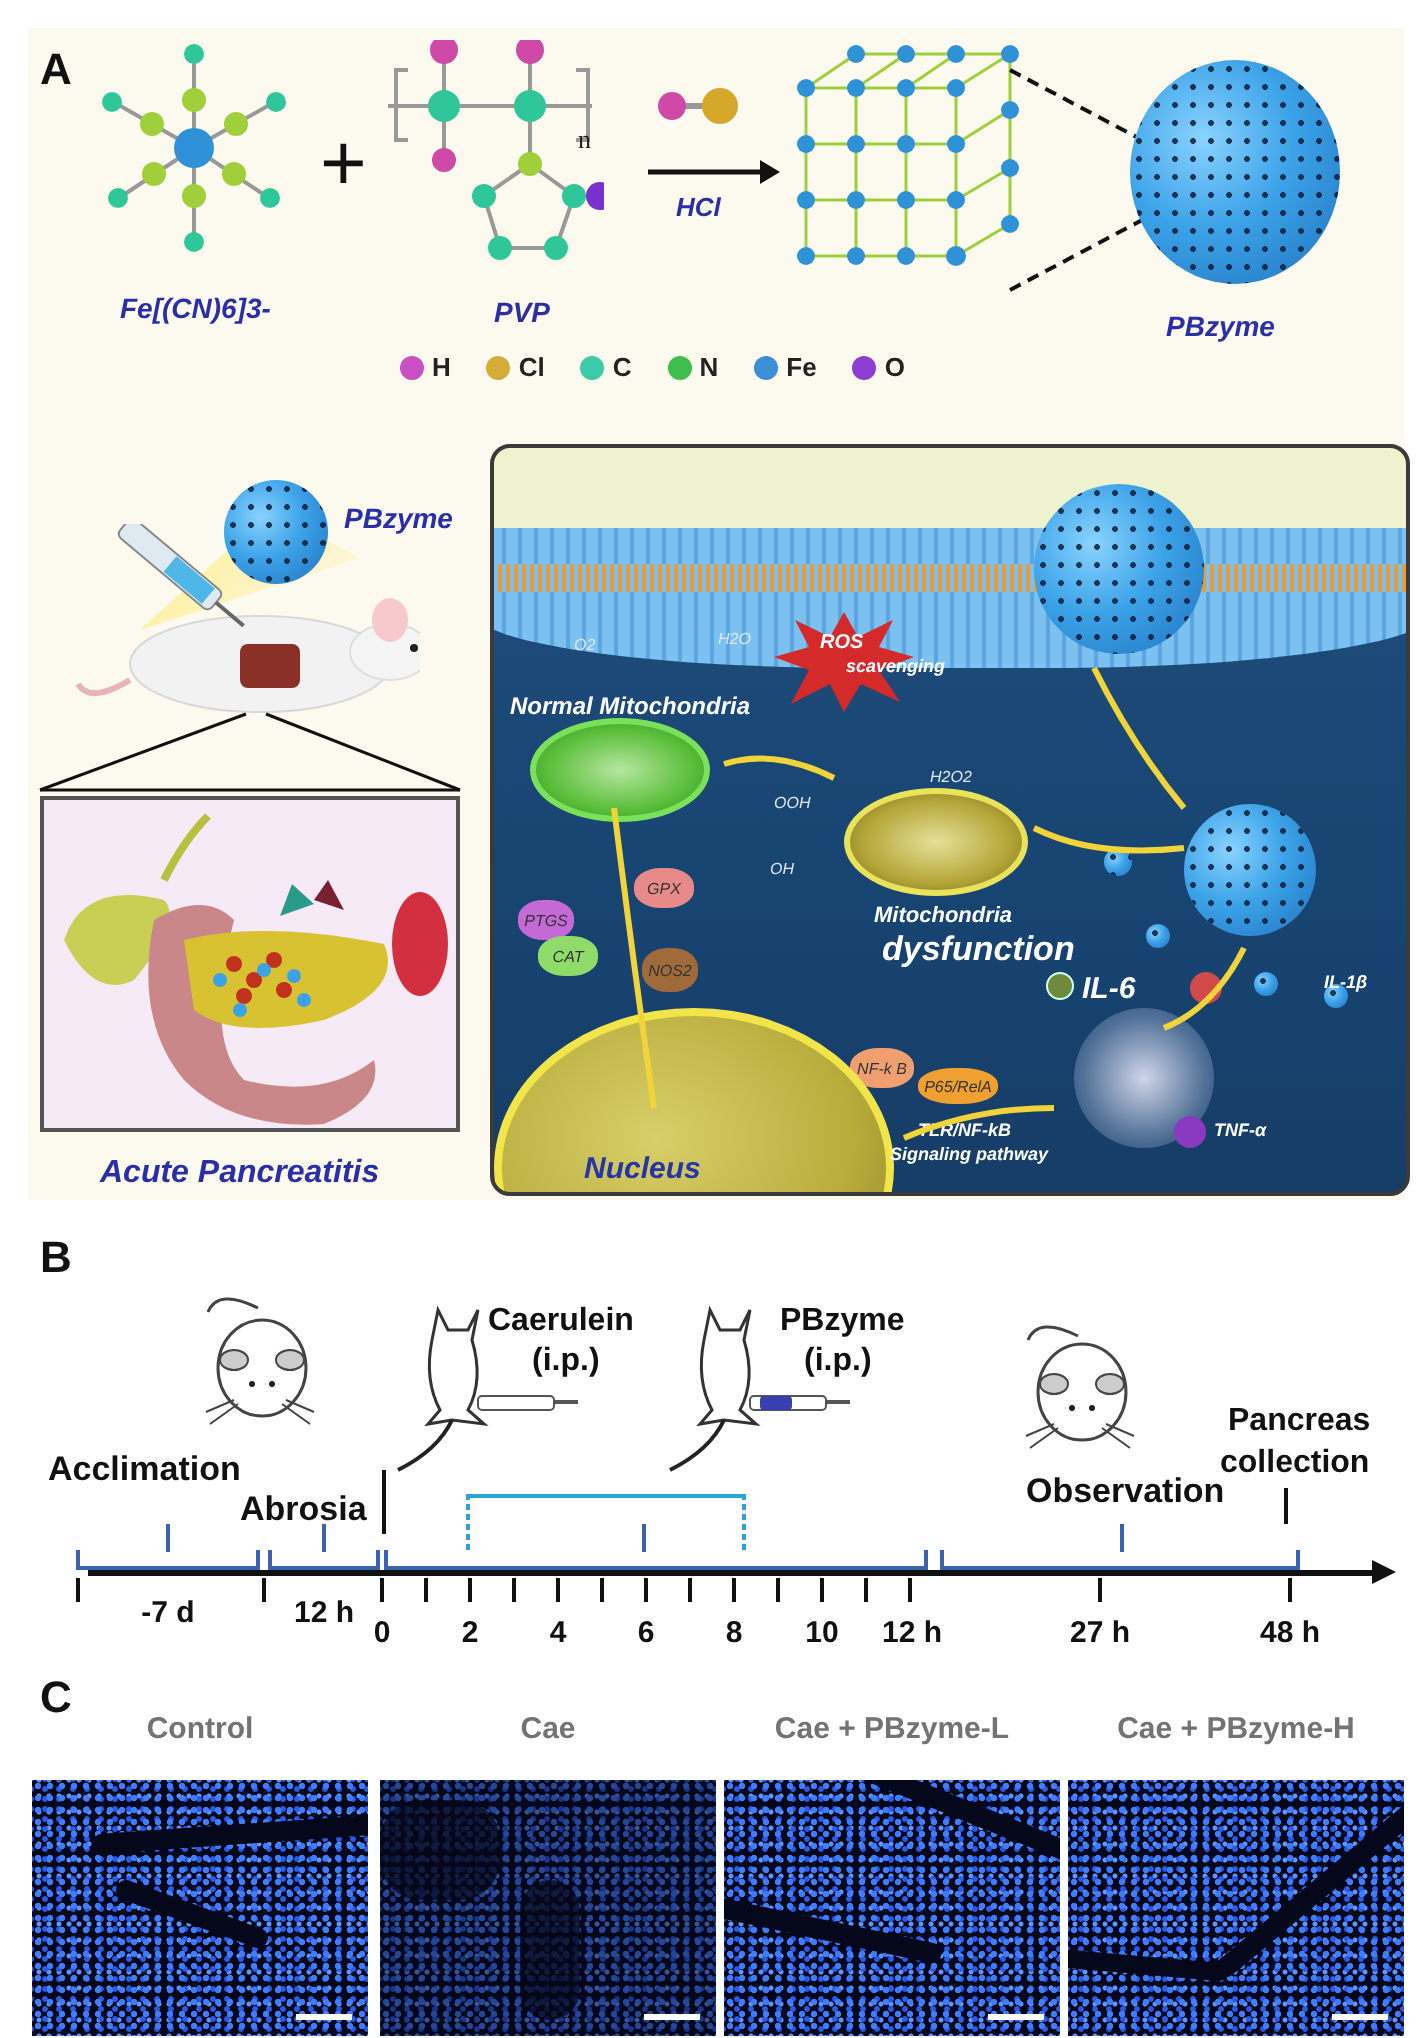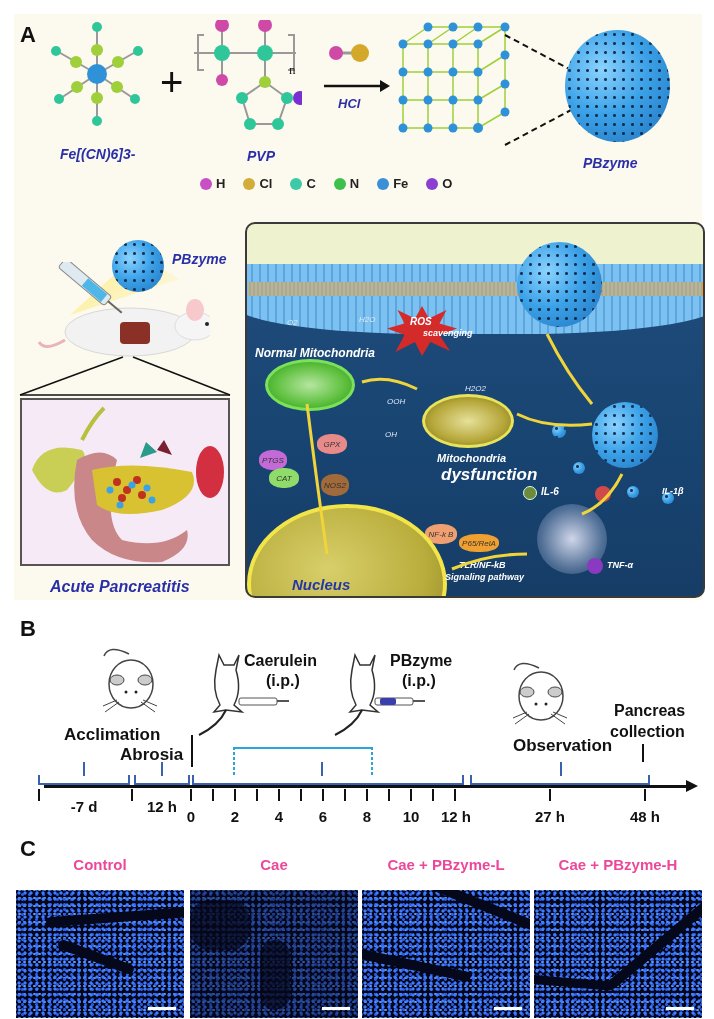--- a/index.html
+++ b/index.html
@@ -49,21 +49,21 @@
   .axis-arrow { position: absolute; left: 672px; top: 148px; width: 0; height: 0; border-left: 12px solid #111; border-top: 6px solid transparent; border-bottom: 6px solid transparent; }
   .tick { position: absolute; width: 2px; height: 12px; background: #111; top: 157px; }
   .tick-label { position: absolute; top: 172px; font-weight: bold; font-size: 15px; color: #111; transform: translateX(-50%); white-space: nowrap; }
   .bracket { position: absolute; height: 10px; border: 2px solid #3b62b0; border-top: none; top: 133px; }
   .bracket-stem { position: absolute; width: 2px; background: #3b62b0; }
   .cyan-line { position: absolute; background: #2aa5d6; }
   .mouse-svg { position: absolute; }
 
   
   #panel-c { position: absolute; left: 14px; top: 830px; width: 688px; height: 185px; }
-  .micro-title { position: absolute; top: 26px; font-weight: bold; font-size: 15px; color: #ec4899; text-align: center; }
+  .micro-title { position: absolute; top: 26px; font-weight: bold; font-size: 15px; color: #737373; text-align: center; }
   .micro { position: absolute; top: 60px; width: 168px; height: 128px; background: #05071a; overflow: hidden; }
   .micro .dots { position: absolute; inset: 0;
     background-image:
       radial-gradient(circle, #3e7dff 1.4px, transparent 1.8px),
       radial-gradient(circle, #2a5ae8 1.2px, transparent 1.7px),
       radial-gradient(circle, #5b97ff 1px, transparent 1.5px);
     background-size: 6px 6px, 7px 5px, 5px 8px;
     background-position: 0 0, 3px 2px, 1px 4px; }
   .micro .channel { position: absolute; background: #05071a; border-radius: 20px; }
   .scalebar { position: absolute; right: 8px; bottom: 8px; width: 28px; height: 3px; background: #fff; }
@@ -304,21 +304,21 @@
   <div class="protein" style="left:212px;top:310px;width:40px;height:18px;background:#f0a030;">P65/RelA</div>
   <div class="protein" style="left:150px;top:320px;width:24px;height:22px;background:#3ac04a;">TLR</div>
 
   <div class="nucleus"></div>
   <div class="abs blue-italic" style="left:45px;top:352px;font-size:15px;color:#2536a8;">Nucleus</div>
   <div class="white-italic" style="left:212px;top:336px;font-size:9px;">TLR/NF-kB</div>
   <div class="white-italic" style="left:198px;top:348px;font-size:9px;">Signaling pathway</div>
 
   <div class="abs" style="left:290px;top:280px;width:70px;height:70px;border-radius:50%;background:radial-gradient(circle, rgba(240,240,255,.85) 0%, rgba(200,210,240,.35) 60%, rgba(200,210,240,0) 100%);"></div>
   <div class="abs" style="left:276px;top:262px;width:14px;height:14px;border-radius:50%;background:#6e8a3a;border:1px solid #cfe;"></div>
-  <div class="white-italic" style="left:294px;top:262px;font-size:10px;">IL-6</div>
+  <div class="white-italic" style="left:294px;top:262px;font-size:15px;">IL-6</div>
   <div class="abs" style="left:348px;top:262px;width:16px;height:16px;border-radius:50%;background:#d04a4a;"></div>
   <div class="white-italic" style="left:368px;top:262px;font-size:9px;margin-left:47px;">IL-1β</div>
   <div class="abs" style="left:340px;top:334px;width:16px;height:16px;border-radius:50%;background:#8a3ac0;"></div>
   <div class="white-italic" style="left:360px;top:336px;font-size:9px;">TNF-α</div>
 
   <svg class="abs" style="left:0;top:0;" width="460" height="376">
     <g stroke="#f1d43a" stroke-width="3" fill="none">
       <path d="M300 110 Q320 150 345 180"></path>
       <path d="M345 200 Q300 205 270 190"></path>
       <path d="M170 165 Q140 150 115 158"></path>
@@ -334,21 +334,21 @@
 
   <svg class="mouse-svg" style="left:85px;top:34px;" width="65" height="75">
     <path d="M30 10 Q10 0 5 12" stroke="#444" stroke-width="1.5" fill="none"></path>
     <ellipse cx="32" cy="40" rx="22" ry="24" fill="#fff" stroke="#444" stroke-width="1.5"></ellipse>
     <ellipse cx="18" cy="36" rx="7" ry="5" fill="#ccc" stroke="#444"></ellipse>
       <ellipse cx="46" cy="36" rx="7" ry="5" fill="#ccc" stroke="#444"></ellipse>
     <circle cx="27" cy="48" r="1.5" fill="#222"></circle>
       <circle cx="37" cy="48" r="1.5" fill="#222"></circle>
     <path d="M18 56 L4 62 M20 58 L6 68 M44 56 L58 62 M42 58 L56 68" stroke="#444"></path>
   </svg>
-  <div class="b-label" style="left:10px;top:115px;font-size:17px;margin-left:40px;">Acclimation</div>
+  <div class="b-label" style="left:10px;top:115px;font-size:17px;">Acclimation</div>
   <div class="b-label" style="left:106px;top:135px;font-size:17px;">Abrosia</div>
 
   <svg class="mouse-svg" style="left:180px;top:40px;" width="110" height="90">
     <path d="M25 5 L30 15 L40 15 L45 5 L42 20 Q48 40 40 55 L48 62 L32 60 L20 62 L26 55 Q18 40 22 20Z" fill="#fff" stroke="#333" stroke-width="1.5"></path>
     <path d="M32 60 Q25 75 5 85" stroke="#222" stroke-width="2" fill="none"></path>
     <rect x="45" y="48" width="38" height="7" rx="2" fill="#fff" stroke="#555"></rect>
     <line x1="83" y1="51" x2="95" y2="51" stroke="#555" stroke-width="2"></line>
   </svg>
   <div class="b-label" style="left:230px;top:42px;font-size:16px;">Caerulein</div>
   <div class="b-label" style="left:252px;top:62px;font-size:16px;">(i.p.)</div>

